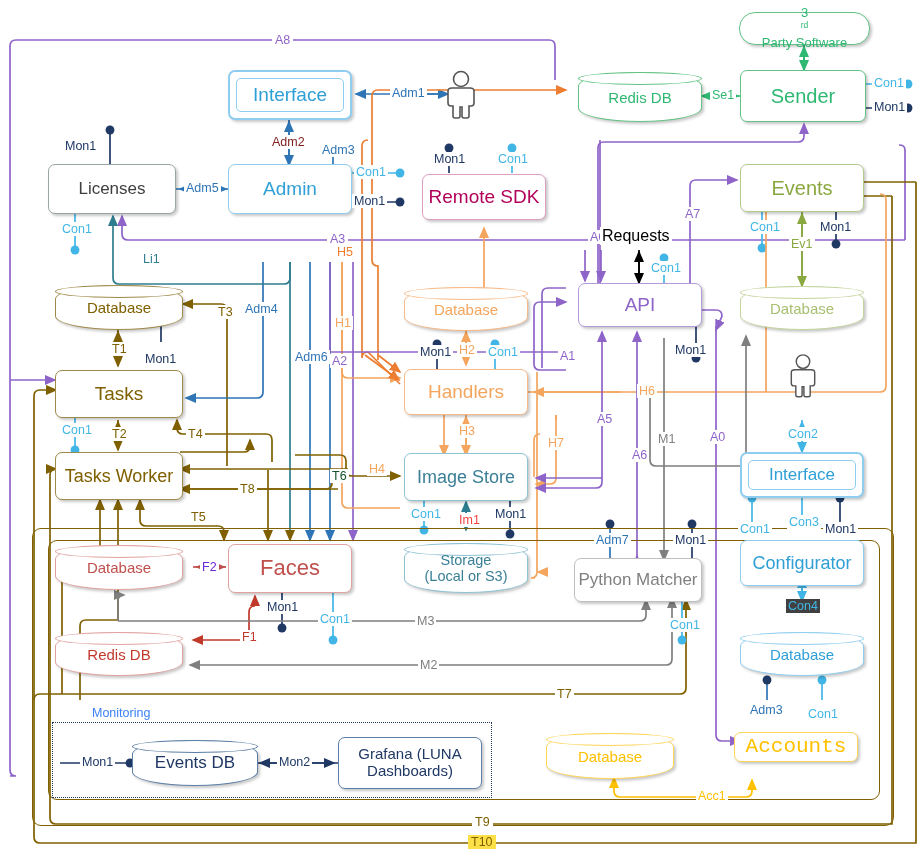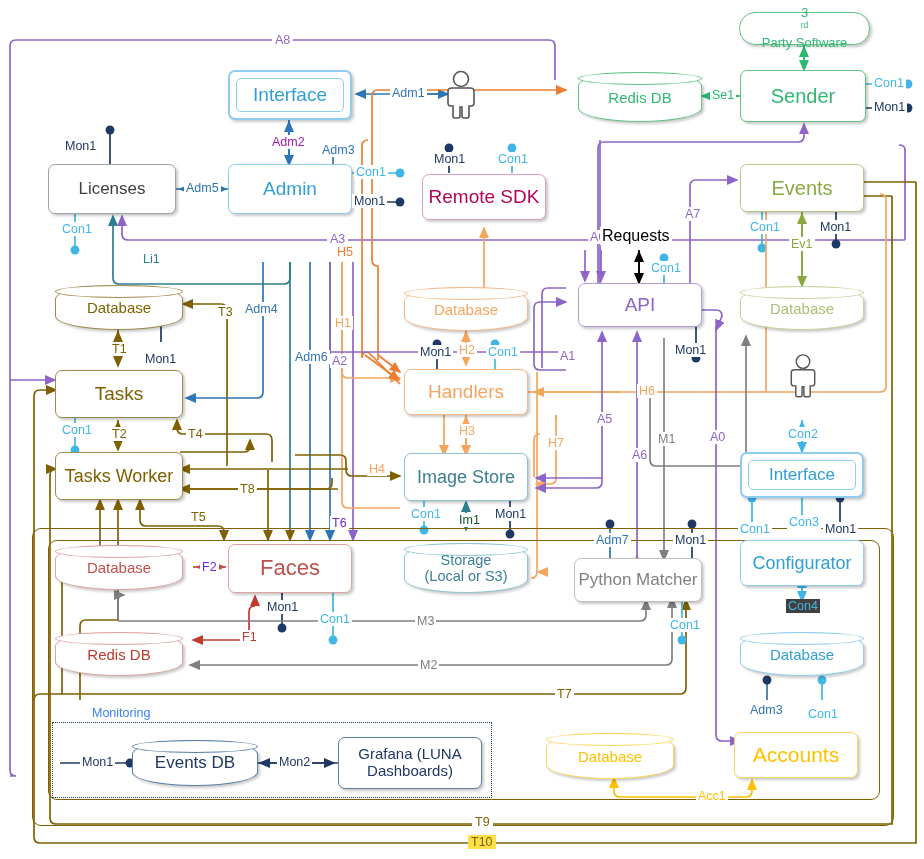--- a/index.html
+++ b/index.html
@@ -419,31 +419,31 @@
 <div class="node shadow" style="left:338px;top:737px;width:144px;height:52px;border:1.5px solid #5b7fa6;color:#1f3864;font-size:15px;flex-direction:column;">
   <span>Grafana (LUNA</span>
   <span>Dashboards)</span>
 </div>
 
 <div class="db shadow" style="left:546px;top:733px;width:128px;height:46px;border:1.5px solid #ffd55a;color:#ffc000;font-size:15px;">
   <div class="lid" style="border:1.5px solid #ffd55a;background:#fff;"></div>
   <span style="position:relative;z-index:2">Database</span>
 </div>
 
-<div class="node shadow" style="left:734px;top:732px;width:124px;height:46px;border:1.6px solid #ffd55a;color:#ffc000;font-size:21px;">
+<div class="node shadow" style="left:734px;top:732px;width:124px;height:30px;border:1.6px solid #ffd55a;color:#ffc000;font-size:21px;font-family:Liberation Mono, monospace;">
   <span>Accounts</span>
 </div>
 
 <div class="lbl" style="left:272px;top:33px;color:#8e64c8;background:#fff;padding:0 3px;">A8</div>
 <div class="lbl" style="left:390px;top:86px;color:#2e75b6;background:#fff;padding:0 2px;">Adm1</div>
 <div class="lbl" style="left:710px;top:88px;color:#2eb872;background:#fff;padding:0 2px;">Se1</div>
 <div class="lbl" style="left:872px;top:76px;color:#41b6e6;background:#fff;padding:0 2px;">Con1</div>
 <div class="lbl" style="left:872px;top:100px;color:#1f3864;background:#fff;padding:0 2px;">Mon1</div>
 <div class="lbl" style="left:63px;top:139px;color:#1f3864;background:#fff;padding:0 2px;">Mon1</div>
-<div class="lbl" style="left:270px;top:135px;color:#a21caf;background:#fff;padding:0 2px;text-align:right;">Adm2</div>
+<div class="lbl" style="left:270px;top:135px;color:#7f1d1d;background:#fff;padding:0 2px;text-align:right;">Adm2</div>
 <div class="lbl" style="left:320px;top:143px;color:#2e75b6;background:#fff;padding:0 2px;">Adm3</div>
 <div class="lbl" style="left:354px;top:165px;color:#41b6e6;background:#fff;padding:0 2px;">Con1</div>
 <div class="lbl" style="left:352px;top:194px;color:#1f3864;background:#fff;padding:0 2px;">Mon1</div>
 <div class="lbl" style="left:432px;top:152px;color:#1f3864;background:#fff;padding:0 2px;">Mon1</div>
 <div class="lbl" style="left:496px;top:152px;color:#41b6e6;background:#fff;padding:0 2px;">Con1</div>
 <div class="lbl" style="left:184px;top:181px;color:#2e75b6;background:#fff;padding:0 2px;">Adm5</div>
 <div class="lbl" style="left:60px;top:222px;color:#41b6e6;background:#fff;padding:0 2px;">Con1</div>
 <div class="lbl" style="left:327px;top:232px;color:#8e64c8;background:#fff;padding:0 3px;">A3</div>
 <div class="lbl" style="left:140px;top:252px;color:#2e7d8f;background:#fff;padding:0 3px;">Li1</div>
 <div class="lbl" style="left:588px;top:230px;color:#8e64c8;background:#fff;padding:0 2px;">A6</div>
@@ -469,27 +469,27 @@
 <div class="lbl" style="left:60px;top:423px;color:#41b6e6;background:#fff;padding:0 2px;">Con1</div>
 <div class="lbl" style="left:110px;top:427px;color:#7f6000;background:#fff;padding:0 2px;">T2</div>
 <div class="lbl" style="left:186px;top:427px;color:#7f6000;background:#fff;padding:0 2px;">T4</div>
 <div class="lbl" style="left:457px;top:424px;color:#f4a55e;background:#fff;padding:0 2px;">H3</div>
 <div class="lbl" style="left:546px;top:436px;color:#f4a55e;background:#fff;padding:0 2px;">H7</div>
 <div class="lbl" style="left:637px;top:384px;color:#f4a55e;background:#fff;padding:0 2px;">H6</div>
 <div class="lbl" style="left:595px;top:412px;color:#8e64c8;background:#fff;padding:0 2px;">A5</div>
 <div class="lbl" style="left:656px;top:432px;color:#7f7f7f;background:#fff;padding:0 2px;">M1</div>
 <div class="lbl" style="left:708px;top:430px;color:#8e64c8;background:#fff;padding:0 2px;">A0</div>
 <div class="lbl" style="left:786px;top:427px;color:#41b6e6;background:#fff;padding:0 2px;">Con2</div>
-<div class="lbl" style="left:330px;top:469px;color:#6d28d9;background:#fff;padding:0 2px;margin-top:47px;">T6</div>
+<div class="lbl" style="left:330px;top:469px;color:#14532d;background:#fff;padding:0 2px;">T6</div>
 <div class="lbl" style="left:367px;top:462px;color:#f4a55e;background:#fff;padding:0 2px;">H4</div>
 <div class="lbl" style="left:238px;top:482px;color:#7f6000;background:#fff;padding:0 2px;">T8</div>
 <div class="lbl" style="left:630px;top:448px;color:#8e64c8;background:#fff;padding:0 2px;">A6</div>
 <div class="lbl" style="left:189px;top:510px;color:#7f6000;background:#fff;padding:0 2px;">T5</div>
 <div class="lbl" style="left:409px;top:507px;color:#41b6e6;background:#fff;padding:0 2px;">Con1</div>
-<div class="lbl" style="left:457px;top:513px;color:#14532d;background:#fff;padding:0 2px;">Im1</div>
+<div class="lbl" style="left:457px;top:513px;color:#ef4444;background:#fff;padding:0 2px;">Im1</div>
 <div class="lbl" style="left:493px;top:507px;color:#1f3864;background:#fff;padding:0 2px;">Mon1</div>
 <div class="lbl" style="left:738px;top:522px;color:#41b6e6;background:#fff;padding:0 2px;">Con1</div>
 <div class="lbl" style="left:787px;top:515px;color:#41b6e6;background:#fff;padding:0 2px;">Con3</div>
 <div class="lbl" style="left:823px;top:522px;color:#1f3864;background:#fff;padding:0 2px;">Mon1</div>
 <div class="lbl" style="left:200px;top:560px;color:#6d28d9;background:#fff;padding:0 2px;">F2</div>
 <div class="lbl" style="left:594px;top:533px;color:#2e75b6;background:#fff;padding:0 2px;">Adm7</div>
 <div class="lbl" style="left:673px;top:533px;color:#1f3864;background:#fff;padding:0 2px;">Mon1</div>
 <div class="lbl" style="left:786px;top:599px;color:#41b6e6;background:#404040;padding:0 2px;">Con4</div>
 <div class="lbl" style="left:265px;top:600px;color:#1f3864;background:#fff;padding:0 2px;">Mon1</div>
 <div class="lbl" style="left:318px;top:612px;color:#41b6e6;background:#fff;padding:0 2px;">Con1</div>

